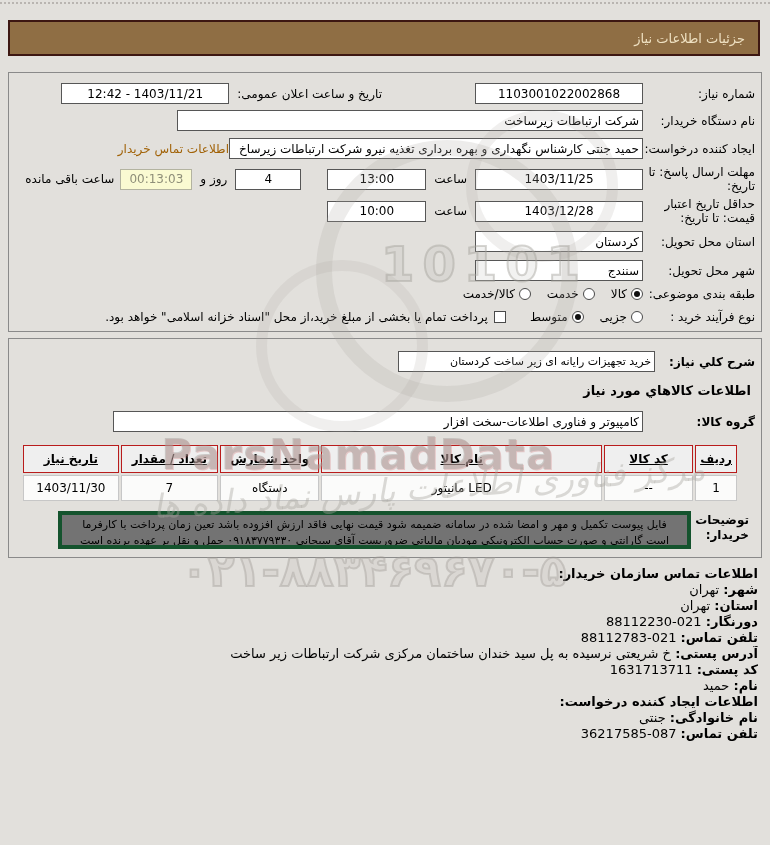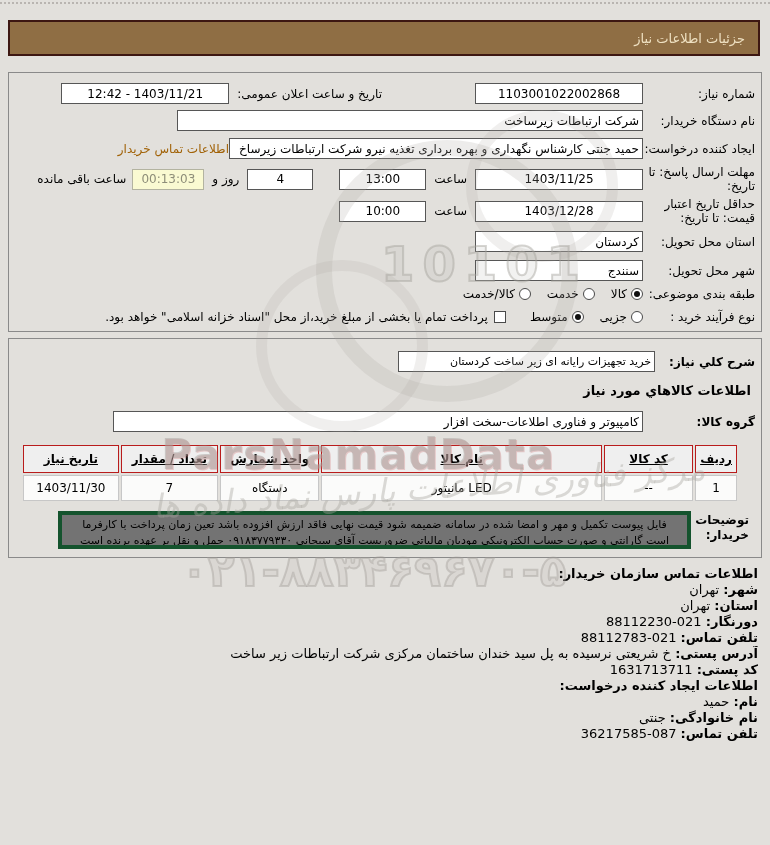--- a/index.html
+++ b/index.html
@@ -16,21 +16,21 @@
   .panel2{top:338px;height:220px;}
 
   .row{position:absolute;right:6px;left:6px;display:flex;align-items:center;direction:rtl;}
   .lbl{width:112px;flex:none;font-size:12px;}
   .lbl2{width:112px;flex:none;font-size:12px;line-height:14px;}
   .b{font-weight:bold;}
 
   .ibox{height:21px;background:#fff;border:1px solid #565656;box-sizing:border-box;
     font-size:12px;display:flex;align-items:center;flex:none;padding:0 3px;overflow:hidden;white-space:nowrap;}
   .center{justify-content:center;}
-  .w168{width:168px}.w76{width:87px}.w66{width:66px}.w72{width:72px}
+  .w168{width:168px}.w76{width:99px}.w66{width:66px}.w72{width:72px}
   .w466{width:466px}.w414{width:414px}.w257{width:257px}.w530{width:530px}
   .sp85{width:85px;flex:none;}
   .mini{font-size:12px;flex:none;margin:0 8px;}
   .cd{background:#fafad2;color:#8e8e79;border:1px solid #b3b3a0;}
   .num{direction:ltr;unicode-bidi:bidi-override;}
   .ltrcell{direction:ltr;}
 
   .link{color:#a16207;font-size:12px;cursor:pointer;white-space:nowrap;}
 
   .radio{width:12px;height:12px;border:1px solid #4a4a4a;border-radius:50%;background:#fff;
@@ -239,22 +239,22 @@
   </div>
 
   <div class="contact">
     <div class="cline b">اطلاعات تماس سازمان خریدار:</div>
     <div class="cline"><b>شهر:</b> <span>تهران</span></div>
     <div class="cline"><b>استان:</b> <span>تهران</span></div>
     <div class="cline"><b>دورنگار:</b> <span class="num">88112230-021</span></div>
     <div class="cline"><b>تلفن تماس:</b> <span class="num">88112783-021</span></div>
     <div class="cline"><b>آدرس پستی:</b> <span>خ شریعتی نرسیده به پل سید خندان ساختمان مرکزی شرکت ارتباطات زیر ساخت</span></div>
     <div class="cline"><b>کد پستی:</b> <span class="num">1631713711</span></div>
+    <div class="cline"><b>نام:</b> <span>حمید</span></div>
     <div class="cline b">اطلاعات ایجاد کننده درخواست:</div>
-    <div class="cline"><b>نام:</b> <span>حمید</span></div>
     <div class="cline"><b>نام خانوادگی:</b> <span>جنتی</span></div>
     <div class="cline"><b>تلفن تماس:</b> <span class="num">36217585-087</span></div>
   </div>
 
   <div class="wm">
     <div class="wm-ring ringA"></div>
     <div class="wm-ring ringB"></div>
     <div class="wm-ring ringC"></div>
     <div class="wm-10101">10101</div>
     <div class="wm-brand">ParsNamadData</div>

